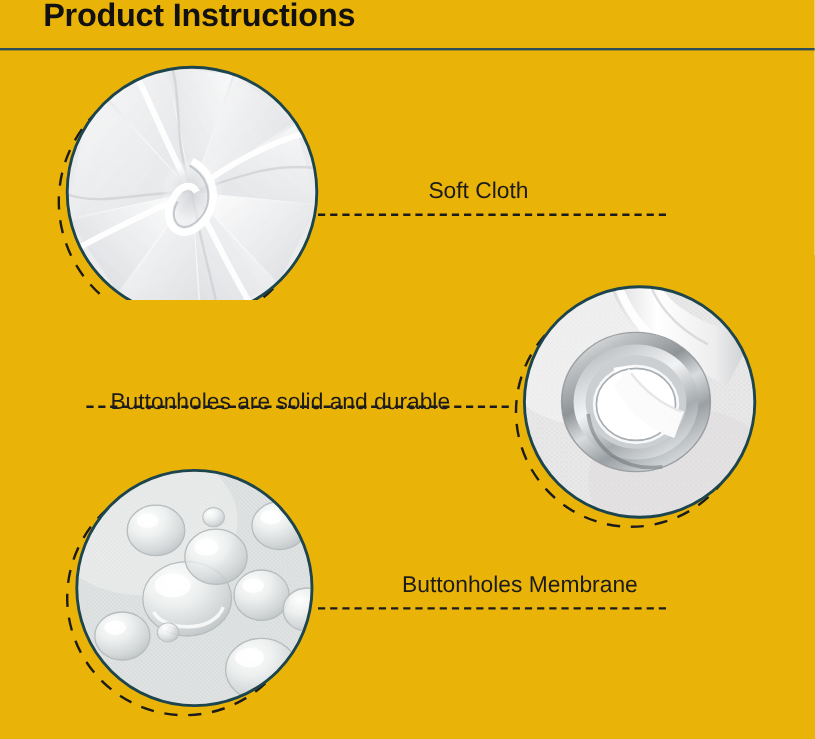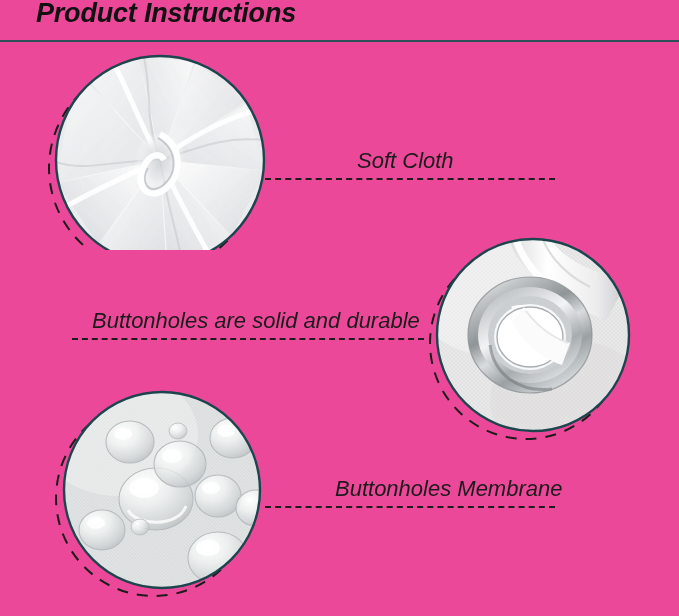--- a/index.html
+++ b/index.html
@@ -12,22 +12,21 @@
     height: 616px;
     font-family: "Liberation Sans", sans-serif;
     color: #1a1a1a;
     overflow: hidden;
     position: relative;
   }
   .page {
     position: relative;
     width: 679px;
     height: 616px;
-    background: #ec4899;
-    font-style: italic;
+    background: #eab308;
   }
   
   .page-title {
     position: absolute;
     left: 36px;
     top: -2px;
     font-size: 27px;
     font-weight: bold;
     letter-spacing: -0.2px;
     color: #111111;
@@ -47,36 +46,36 @@
   }
   .figure svg {
     display: block;
   }
   
   .callout {
     position: absolute;
   }
   .callout-text {
     position: absolute;
-    font-size: 22px;
+    font-size: 19px;
     font-weight: normal;
     color: #1b1b1b;
     white-space: nowrap;
     line-height: 1;
   }
   .callout-line {
     position: absolute;
     height: 0;
     border-top: 2px dashed #1c1c1c;
   }
   
   #label-soft-cloth .callout-text { left: 92px; top: 0px; }
   #label-soft-cloth .callout-line { left: 0px; top: 28px; width: 290px; }
 
-  #label-buttonholes .callout-text { left: 20px; top: 0px; }
+  #label-buttonholes .callout-text { left: 20px; top: 16px; }
   #label-buttonholes .callout-line { left: 0px; top: 28px; width: 352px; }
 
   #label-waterproof .callout-text { left: 70px; top: 0px; }
   #label-waterproof .callout-line { left: 0px; top: 28px; width: 290px; }
 </style>
 </head>
 <body>
 
 <div class="page">
 

